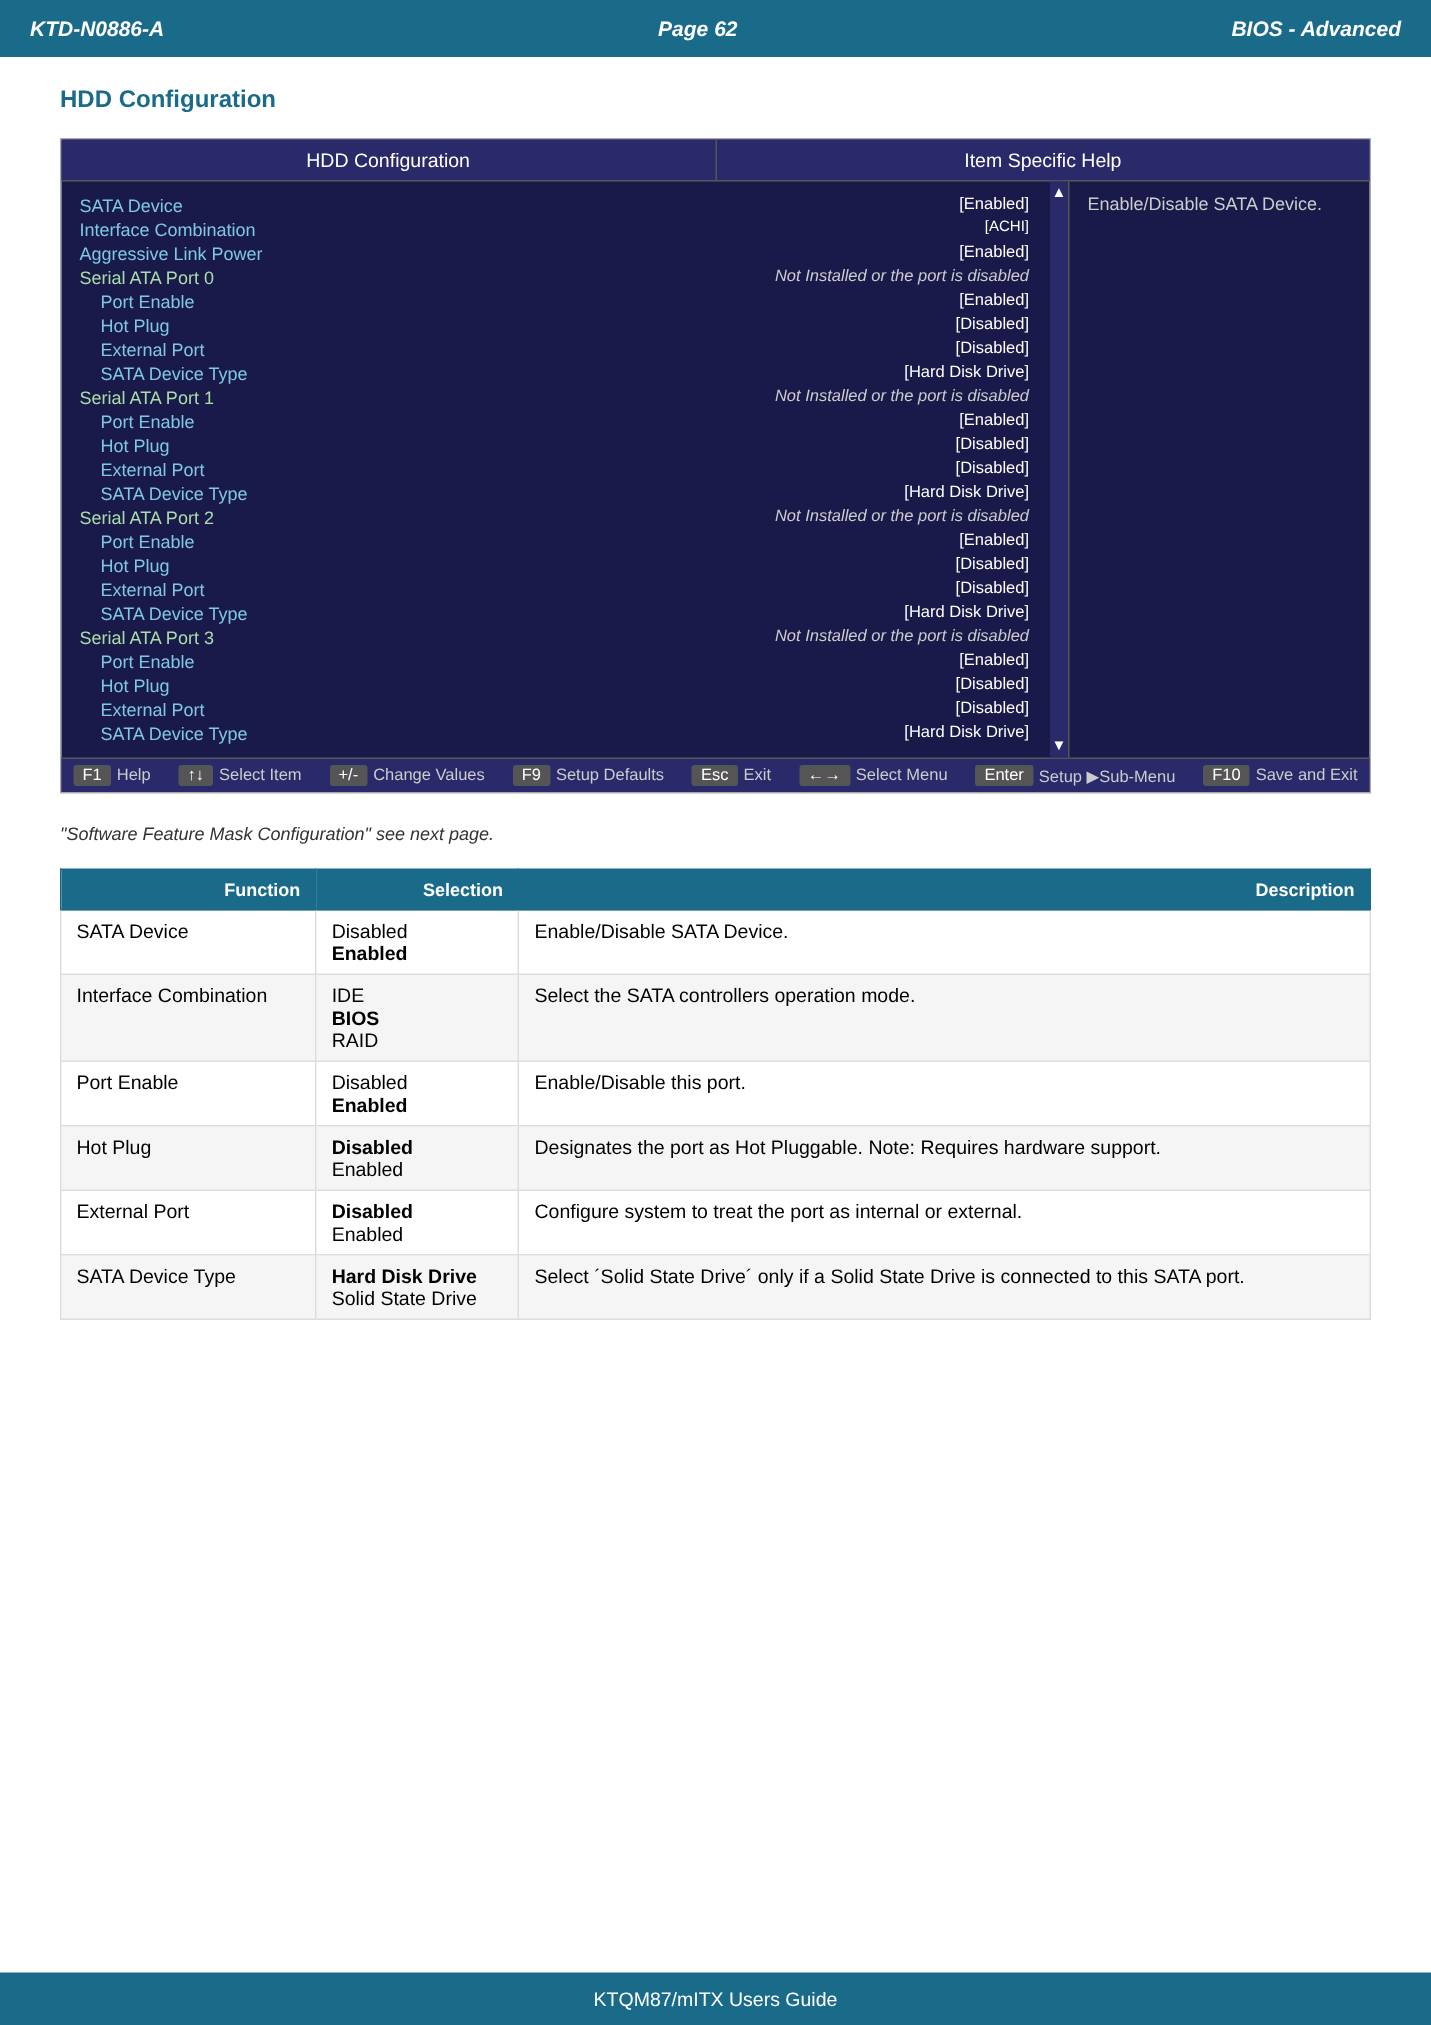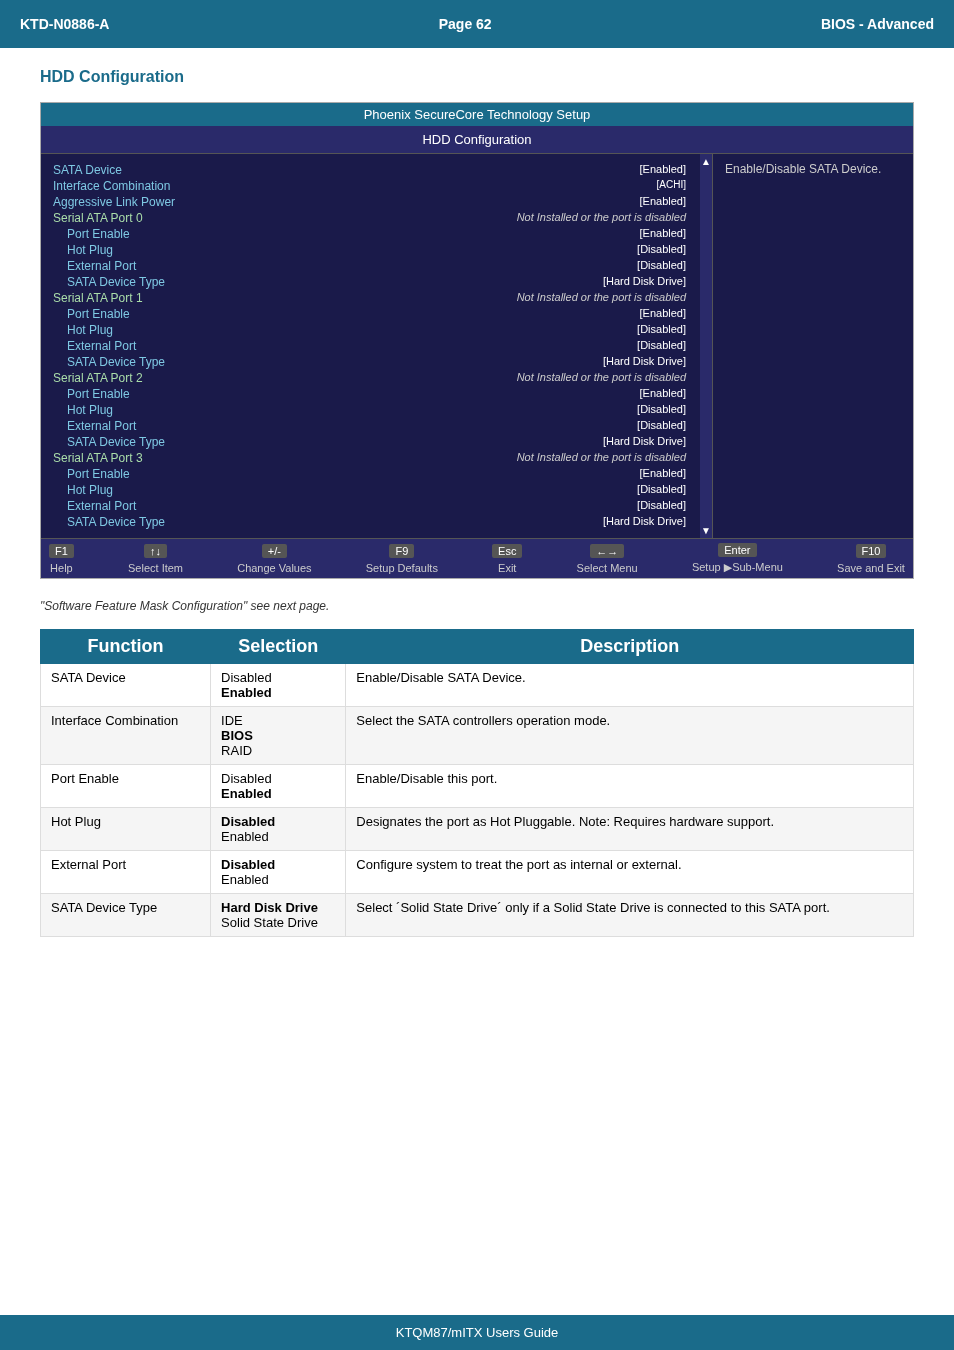--- a/index.html
+++ b/index.html
@@ -11,21 +11,22 @@
       min-height: 1350px;
     }
 
     
     .header {
       background: #1a6b8a;
       display: flex;
       justify-content: space-between;
       align-items: center;
       padding: 10px 20px;
-      height: 48px;
+      height: 38px;
+      font-style: italic;
     }
     .header-left, .header-center, .header-right {
       color: #fff;
       font-size: 14px;
       font-weight: bold;
     }
     .header-center { flex: 1; text-align: center; }
 
     
     .page-content {
@@ -148,21 +149,20 @@
       align-items: center;
       padding: 4px 8px;
       border-top: 1px solid #555;
     }
     .bios-footer-item {
       display: flex;
       align-items: center;
       gap: 4px;
       font-size: 11px;
       color: #ccc;
-      flex-direction: column;
     }
     .bios-footer-key {
       background: #555;
       color: #fff;
       padding: 1px 6px;
       border-radius: 2px;
       font-size: 11px;
     }
 
     .note-text {
@@ -175,22 +175,22 @@
     
     .func-table {
       width: 100%;
       border-collapse: collapse;
       margin-bottom: 20px;
     }
     .func-table th {
       background: #1a6b8a;
       color: #fff;
       padding: 6px 10px;
-      text-align: center;
-      font-size: 18px;
+      text-align: right;
+      font-size: 12px;
       border: 1px solid #1a6b8a;
     }
     .func-table td {
       padding: 6px 10px;
       border: 1px solid #ddd;
       font-size: 13px;
       vertical-align: top;
     }
     .func-table tr:nth-child(even) td {
       background: #f5f5f5;
@@ -218,25 +218,25 @@
   <span class="header-left">KTD-N0886-A</span>
   <span class="header-center">Page 62</span>
   <span class="header-right">BIOS - Advanced</span>
 </div>
 
 <div class="page-content">
 
   <div class="section-title">HDD Configuration</div>
 
   <div class="bios-window">
-    <div class="bios-title-bar">Phoenix SecureCore Technology Setup</div>
     <div class="bios-body">
       <div class="bios-main">
         <div class="bios-header-row">
           <div class="bios-header-cell">HDD Configuration</div>
+          <div class="bios-header-cell right">Item Specific Help</div>
         </div>
         <div class="bios-content">
           <div class="bios-left">
 
             <div id="bios-items-container" style="padding-right: 14px;">
                 <div class="bios-item">
                   <span style="color: rgb(126, 200, 227); padding-left: 0px;">SATA Device</span>
                   <span style="color: rgb(255, 255, 255); font-style: normal; font-size: 11px;">[Enabled]</span>
                 </div>
                 <div class="bios-item">

